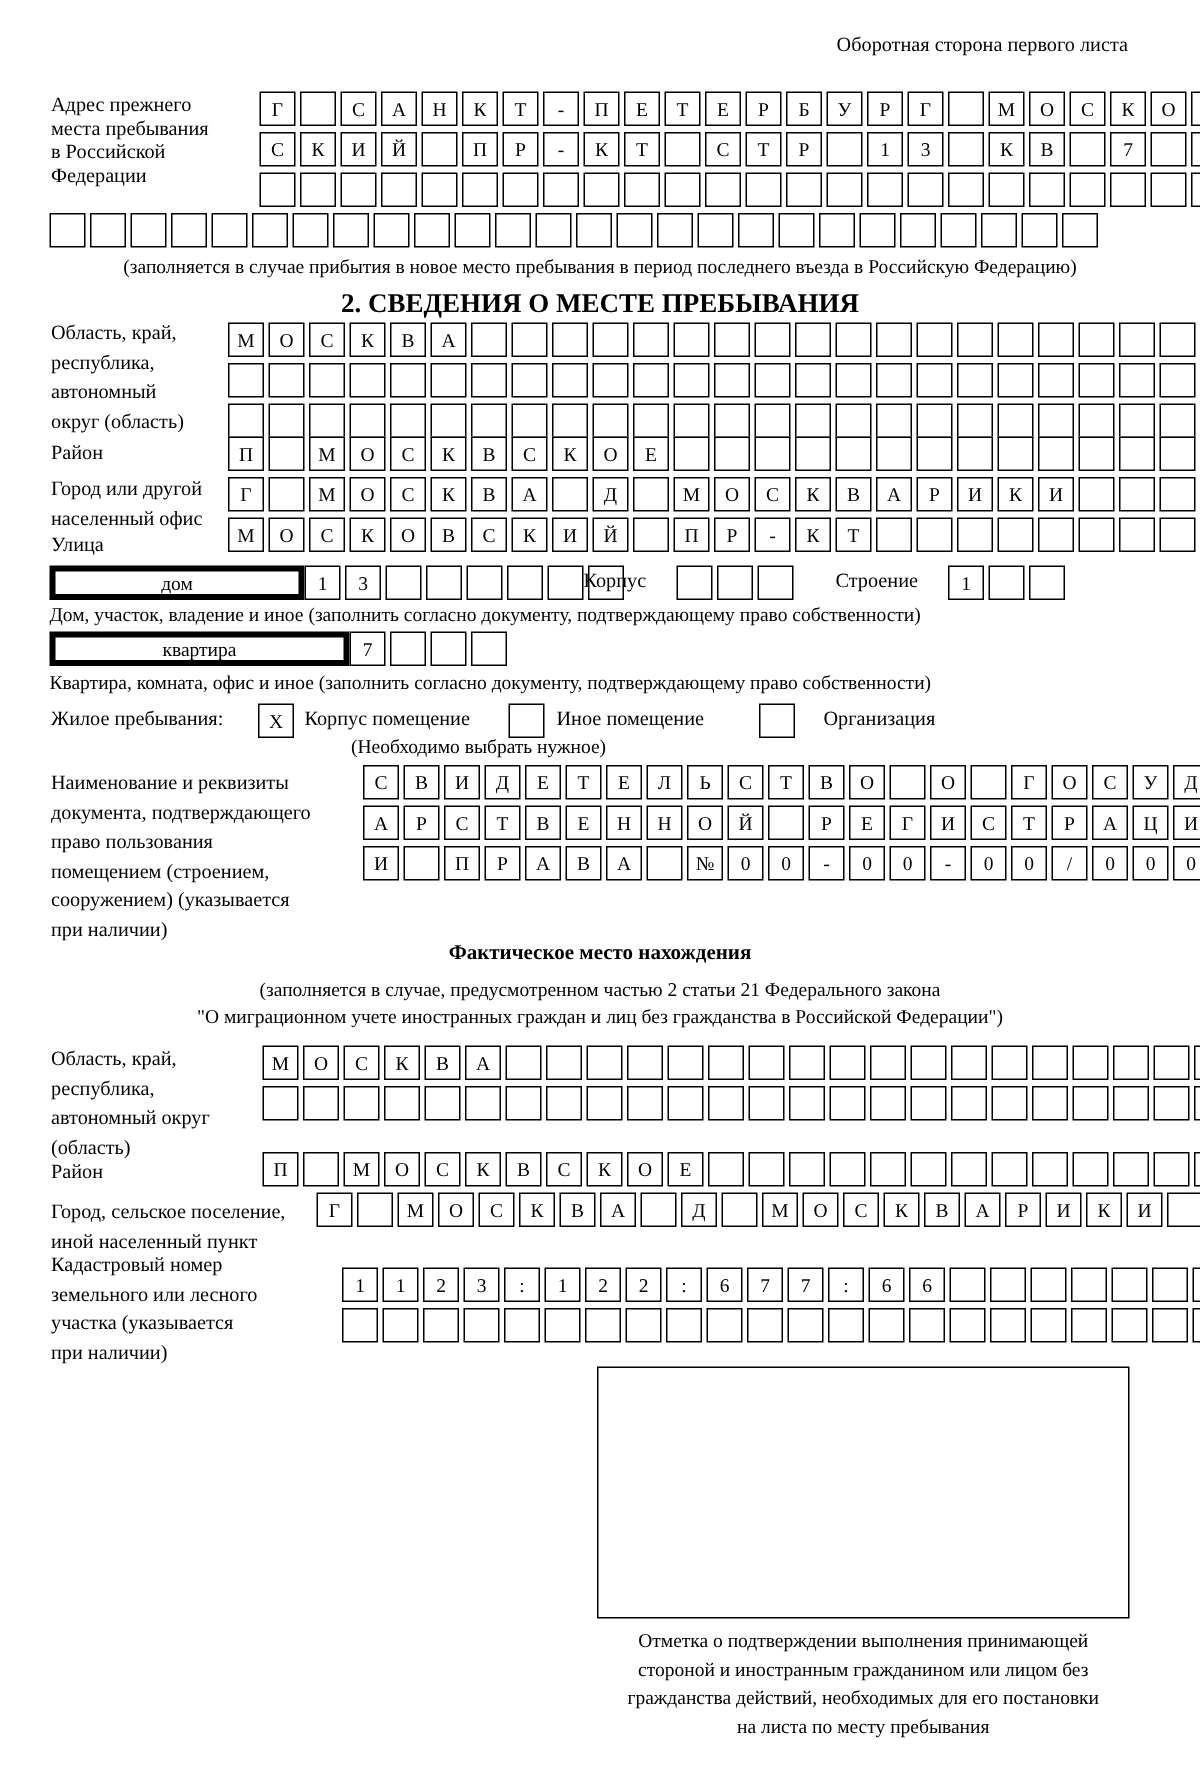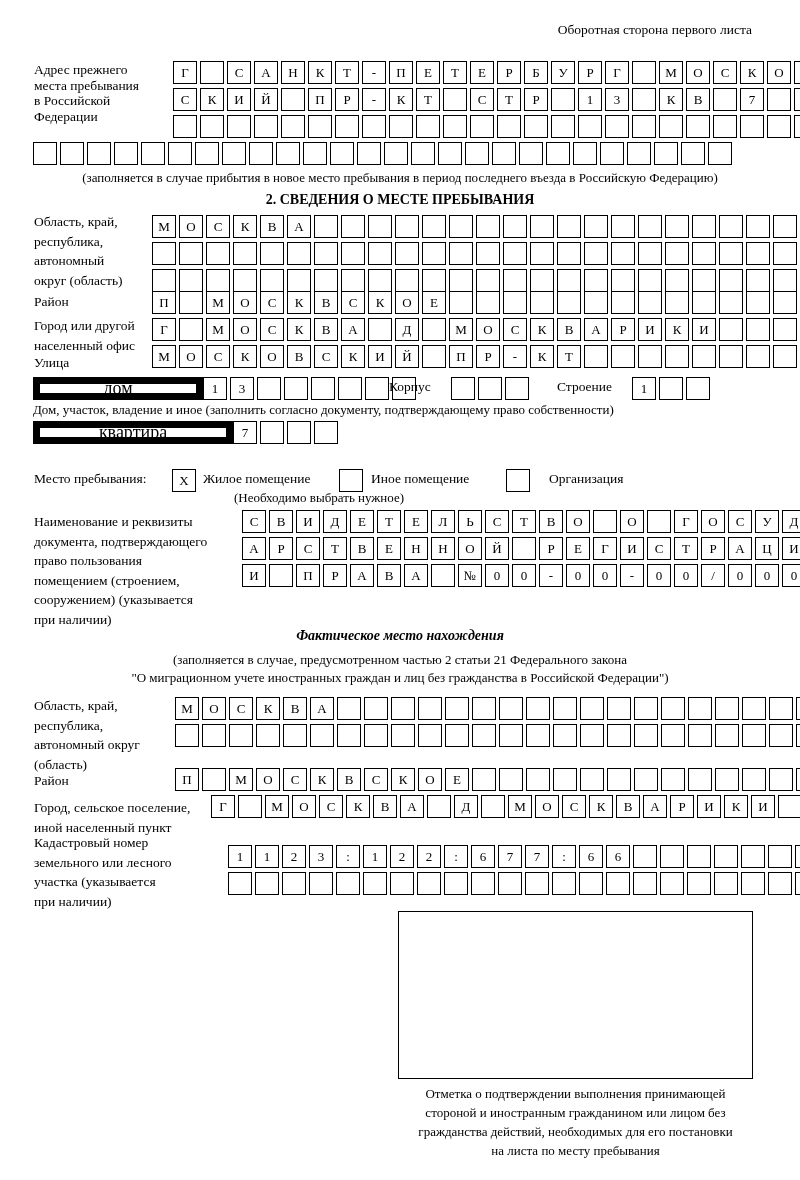--- a/index.html
+++ b/index.html
@@ -25,21 +25,21 @@
     display:flex;align-items:center;justify-content:center;
     font-size:13px;line-height:1;
     font-family:"Liberation Serif", serif;
     box-sizing:border-box;
     background:#fff;
   }
   .lbl{font-size:13.5px;line-height:1.15;}
   .center{text-align:center;}
   .bold{font-weight:bold;}
   .abs{position:absolute;}
-  .wideline{border:7px solid #000000;box-sizing:border-box;display:flex;align-items:center;justify-content:center;font-size:18px;height:23px;}
+  .wideline{border:4px solid #000000;box-sizing:border-box;display:flex;align-items:center;justify-content:center;font-size:13px;height:23px;}
   .note{font-size:13px;}
   .bigbox{border:1px solid #000;box-sizing:border-box;}
 </style>
 </head>
 <body>
 
 <div class="page">
 
   <div class="hdr-right">Оборотная сторона первого листа</div>
 
@@ -152,21 +152,21 @@
       <div class="bx"></div>
       <div class="bx"></div>
       <div class="bx"></div>
       <div class="bx"></div>
       <div class="bx"></div>
       <div class="bx"></div>
     </div>
 
   <div class="abs note center" style="left:0;top:170px;width:800px;">(заполняется в случае прибытия в новое место пребывания в период последнего въезда в Российскую Федерацию)</div>
 
-  <div class="abs bold center" style="left:0;top:192px;width:800px;font-size:14px;">2. СВЕДЕНИЯ О МЕСТЕ ПРЕБЫВАНИЯ</div>
+  <div class="abs bold center" style="left:0;top:192px;width:800px;font-size:18px;">2. СВЕДЕНИЯ О МЕСТЕ ПРЕБЫВАНИЯ</div>
 
   <div class="abs lbl" style="left:34px;top:212px;width:145px;line-height:1.45;">
     <div>Область, край,</div>
     <div>республика,</div>
     <div>автономный</div>
     <div>округ (область)</div>
   </div>
   <div class="abs boxrow" id="s2-region-0" style="left:152px;top:215px;">
       <div class="bx">М</div>
       <div class="bx">О</div>
@@ -359,24 +359,25 @@
 
   <div class="abs note" style="left:33px;top:402px;text-align:right;">Дом, участок, владение и иное (заполнить согласно документу, подтверждающему право собственности)</div>
 
   <div class="abs wideline" style="left:33px;top:421px;width:200px;">квартира</div>
   <div class="abs boxrow" id="s2-kv" style="left:233px;top:421px;">
       <div class="bx">7</div>
       <div class="bx"></div>
       <div class="bx"></div>
       <div class="bx"></div>
     </div>
-
-  <div class="abs lbl" style="left:34px;top:471px;">Место пребывания:</div>
+  <div class="abs note" style="left:33px;top:447px;">Квартира, комната, офис и иное (заполнить согласно документу, подтверждающему право собственности)</div>
+
+  <div class="abs lbl" style="left:34px;top:471px;">Жилое пребывания:</div>
   <div class="abs bx" style="left:172px;top:469px;">Х</div>
-  <div class="abs lbl" style="left:203px;top:471px;">Жилое помещение</div>
+  <div class="abs lbl" style="left:203px;top:471px;">Корпус помещение</div>
   <div class="abs bx" style="left:339px;top:469px;"></div>
   <div class="abs lbl" style="left:371px;top:471px;">Иное помещение</div>
   <div class="abs bx" style="left:506px;top:469px;"></div>
   <div class="abs lbl" style="left:549px;top:471px;">Организация</div>
   <div class="abs note" style="left:234px;top:490px;">(Необходимо выбрать нужное)</div>
 
   <div class="abs lbl" style="left:34px;top:512px;width:210px;line-height:1.45;">
     <div>Наименование и реквизиты</div>
     <div>документа, подтверждающего</div>
     <div>право пользования</div>
@@ -447,21 +448,21 @@
       <div class="bx">0</div>
       <div class="bx">-</div>
       <div class="bx">0</div>
       <div class="bx">0</div>
       <div class="bx">/</div>
       <div class="bx">0</div>
       <div class="bx">0</div>
       <div class="bx">0</div>
     </div>
 
-  <div class="abs bold center" style="left:0;top:628px;width:800px;font-size:14px;font-style:italic;">Фактическое место нахождения</div>
+  <div class="abs bold center" style="left:0;top:628px;width:800px;font-size:14px;">Фактическое место нахождения</div>
   <div class="abs note center" style="left:0;top:652px;width:800px;">(заполняется в случае, предусмотренном частью 2 статьи 21 Федерального закона</div>
   <div class="abs note center" style="left:0;top:670px;width:800px;">"О миграционном учете иностранных граждан и лиц без гражданства в Российской Федерации")</div>
 
   <div class="abs lbl" style="left:34px;top:696px;width:145px;line-height:1.45;">
     <div>Область, край,</div>
     <div>республика,</div>
     <div>автономный округ</div>
     <div>(область)</div>
   </div>
   <div class="abs boxrow" id="s3-region-0" style="left:175px;top:697px;">

